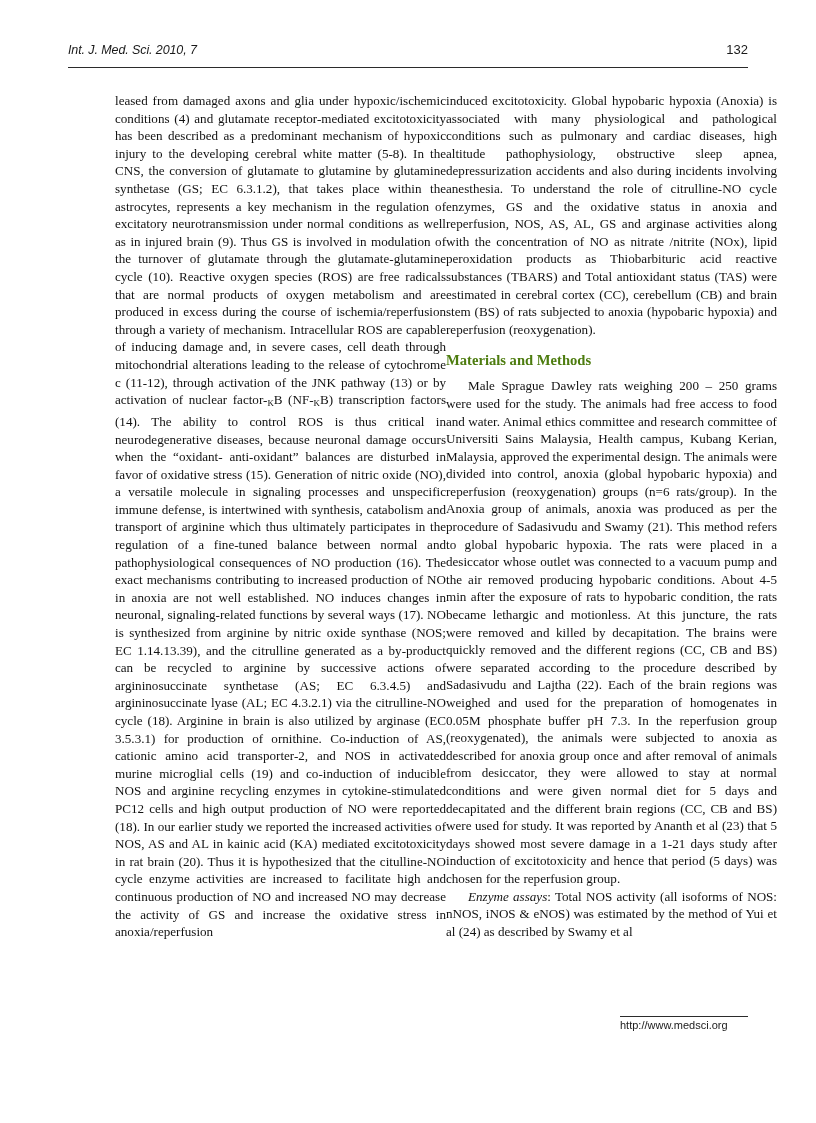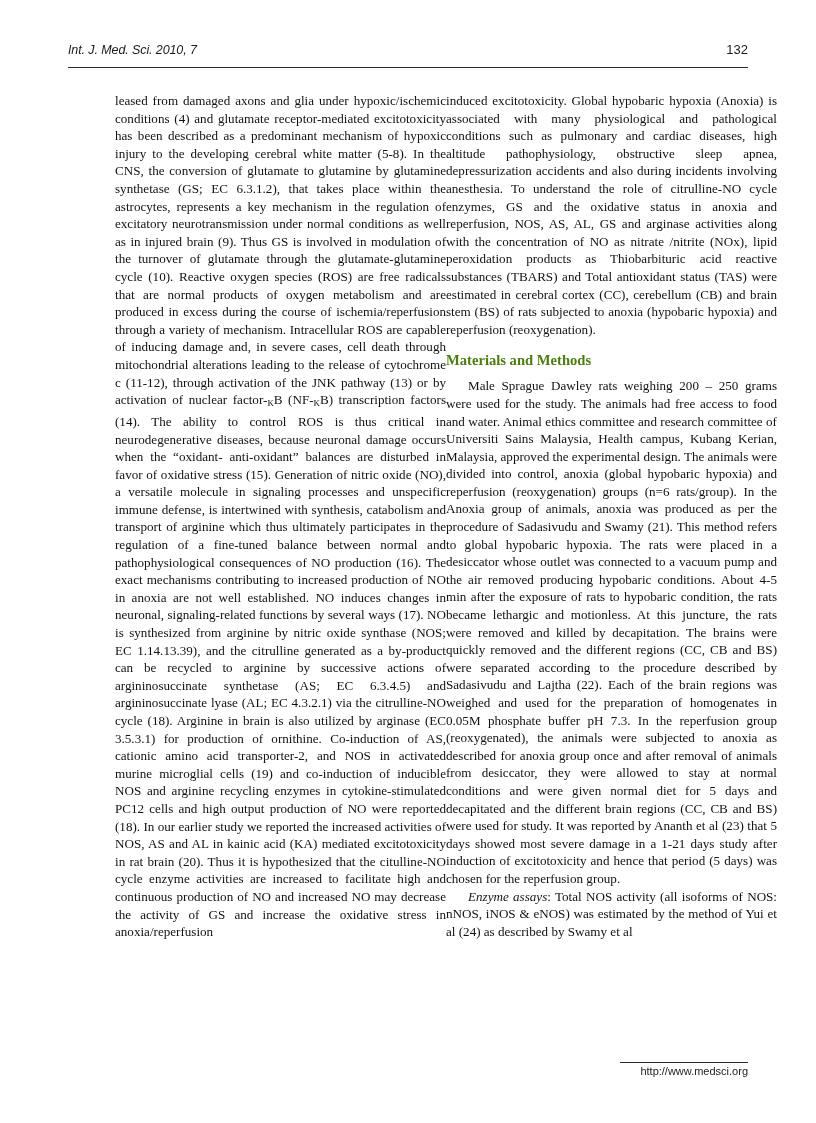--- a/index.html
+++ b/index.html
@@ -90,23 +90,23 @@
   }
   sub {
     font-size: 0.68em;
     vertical-align: -0.25em;
   }
 
   
   .footer {
     position: absolute;
     left: 620px;
-    top: 1062px;
+    top: 1016px;
     width: 128px;
-    text-align: right;
+    text-align: left;
   }
   .foot-rule {
     width: 128px;
     height: 0;
     border-top: 1.6px solid #2b2b2b;
     margin: 0 0 2px 0;
   }
   .footer-url {
     font-family: "Liberation Sans", "DejaVu Sans", sans-serif;
     font-size: 11px;

